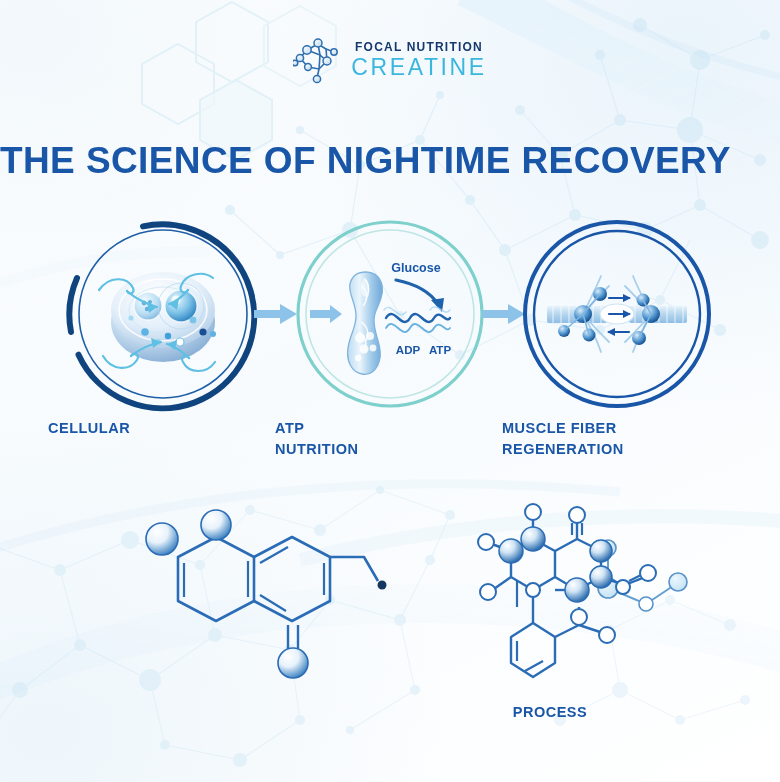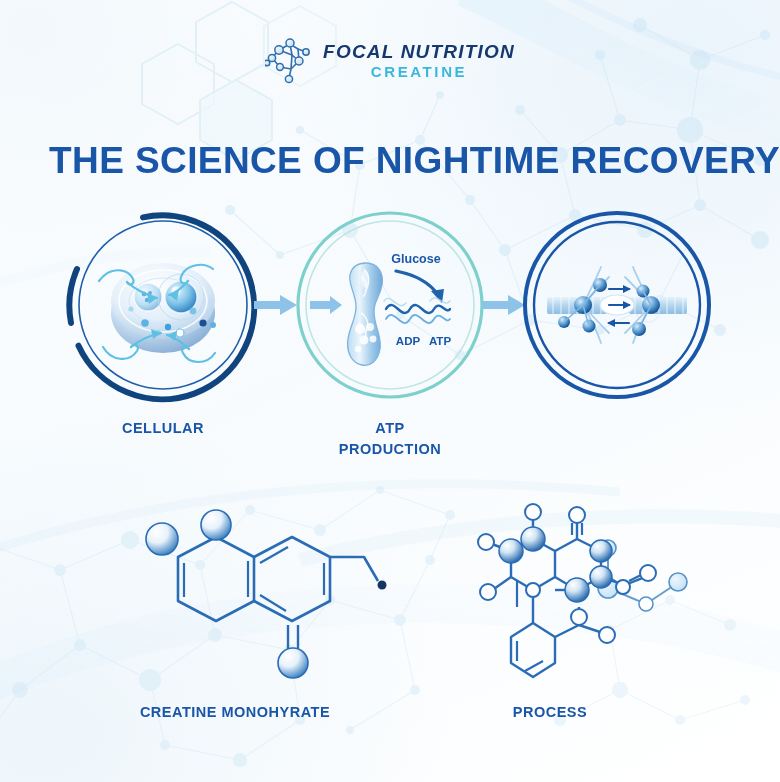--- a/index.html
+++ b/index.html
@@ -47,52 +47,51 @@
     height: 48px;
     flex: 0 0 auto;
   }
   .logo-text {
     display: flex;
     flex-direction: column;
     align-items: center;
     line-height: 1;
   }
   .logo-line1 {
-    font-size: 19px;
+    font-size: 12px;
     font-weight: bold;
     letter-spacing: 1.2px;
     color: #15386e;
-    font-style: italic;
   }
   .logo-line2 {
-    font-size: 15px;
-    font-weight: bold;
+    font-size: 23px;
+    font-weight: normal;
     letter-spacing: 2.6px;
     color: #3bb7de;
     margin-top: 3px;
   }
 
   
   .main-title {
     position: absolute;
     top: 140px;
     left: 0;
     width: 780px;
-    text-align: right;
+    text-align: left;
     font-size: 37px;
     font-weight: bold;
     letter-spacing: 0.4px;
     color: #1a56a8;
     white-space: nowrap;
   }
 
   
   .stages {
     position: absolute;
-    top: 205px;
+    top: 214px;
     left: 0;
     width: 780px;
     height: 200px;
   }
   .stage {
     position: absolute;
     top: 0;
     width: 200px;
     height: 200px;
   }
@@ -114,21 +113,20 @@
     position: absolute;
     top: 418px;
     left: 0;
     width: 780px;
     height: 60px;
   }
   .caption {
     position: absolute;
     top: 0;
     width: 230px;
-    text-align: center;
     font-size: 14.5px;
     font-weight: bold;
     line-height: 1.45;
     letter-spacing: 0.5px;
     color: #1a56a8;
   }
   .caption-1 { left: 48px; }
   .caption-2 { left: 275px; }
   .caption-3 { left: 502px; }
 
@@ -535,21 +533,25 @@
       </g>
     </svg>
   </div>
 
   <div class="captions">
     <div class="caption caption-1">
       <div>CELLULAR</div>
     </div>
     <div class="caption caption-2">
       <div>ATP</div>
-      <div>PRODUCTION</div>
+      <div>NUTRITION</div>
+    </div>
+    <div class="caption caption-3">
+      <div>MUSCLE FIBER</div>
+      <div>REGENERATION</div>
     </div>
   </div>
 
   <div class="molecules">
 
     <svg class="molecule molecule-left" viewBox="0 0 280 195" xmlns="http://www.w3.org/2000/svg">
       <defs>
         <radialGradient id="sphereA" cx="34%" cy="28%" r="72%">
           <stop offset="0%" stop-color="#ffffff"></stop>
           <stop offset="48%" stop-color="#e7f2fb"></stop>
@@ -643,21 +645,18 @@
         <circle cx="193" cy="78" r="8"></circle>
         <circle cx="168" cy="92" r="7"></circle>
         <circle cx="152" cy="140" r="8"></circle>
         <circle cx="124" cy="122" r="8"></circle>
         <circle cx="78" cy="95" r="7"></circle>
       </g>
     </svg>
   </div>
 
   <div class="mol-captions">
-    <div class="mol-caption mol-caption-1">
-      <div>CREATINE MONOHYRATE</div>
-    </div>
     <div class="mol-caption mol-caption-2">
       <div>PROCESS</div>
     </div>
   </div>
 
 </div>
 
 </body></html>

